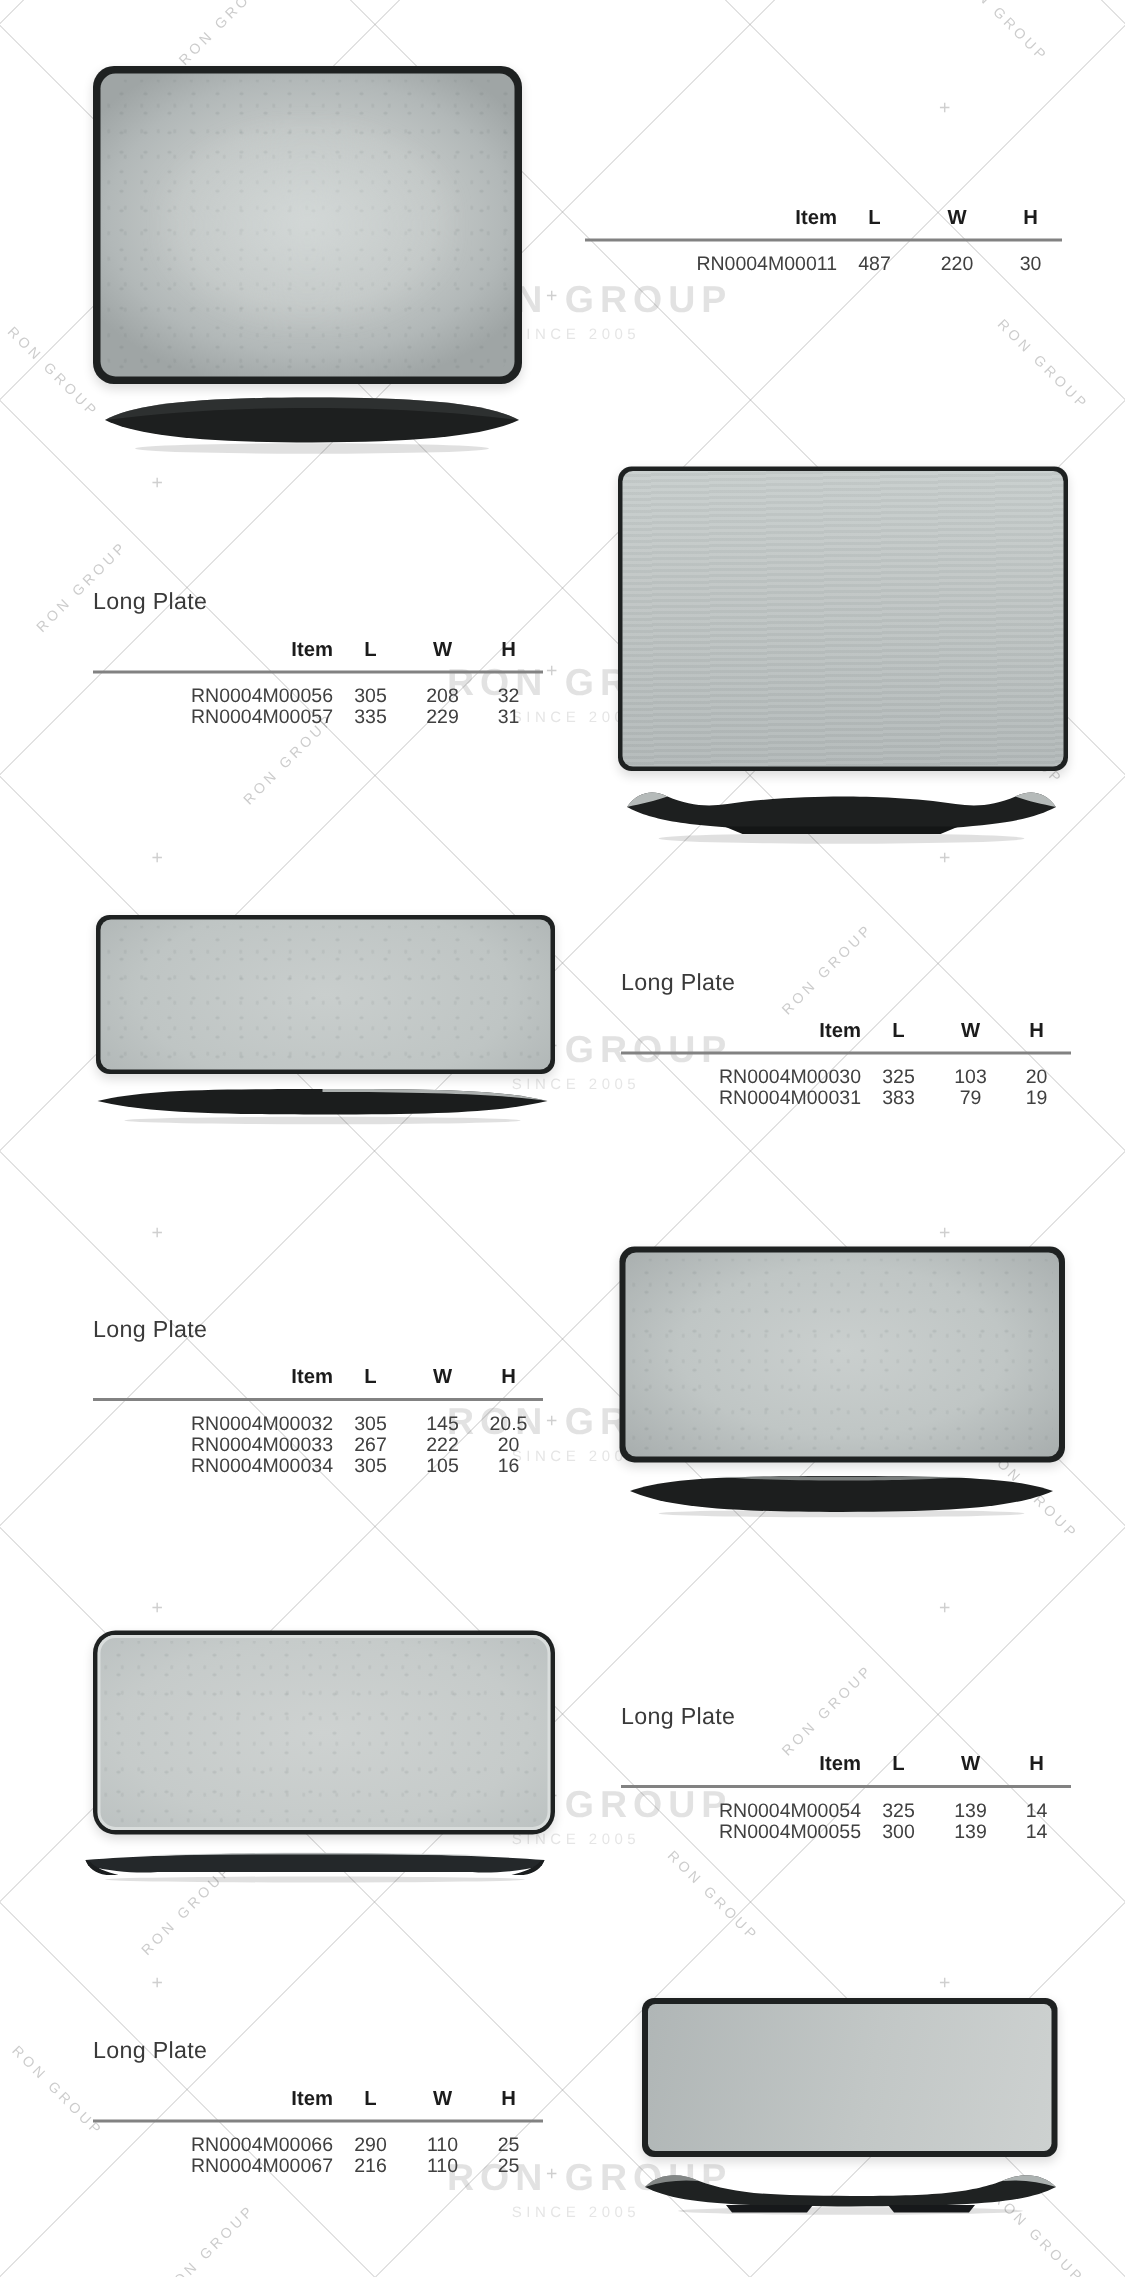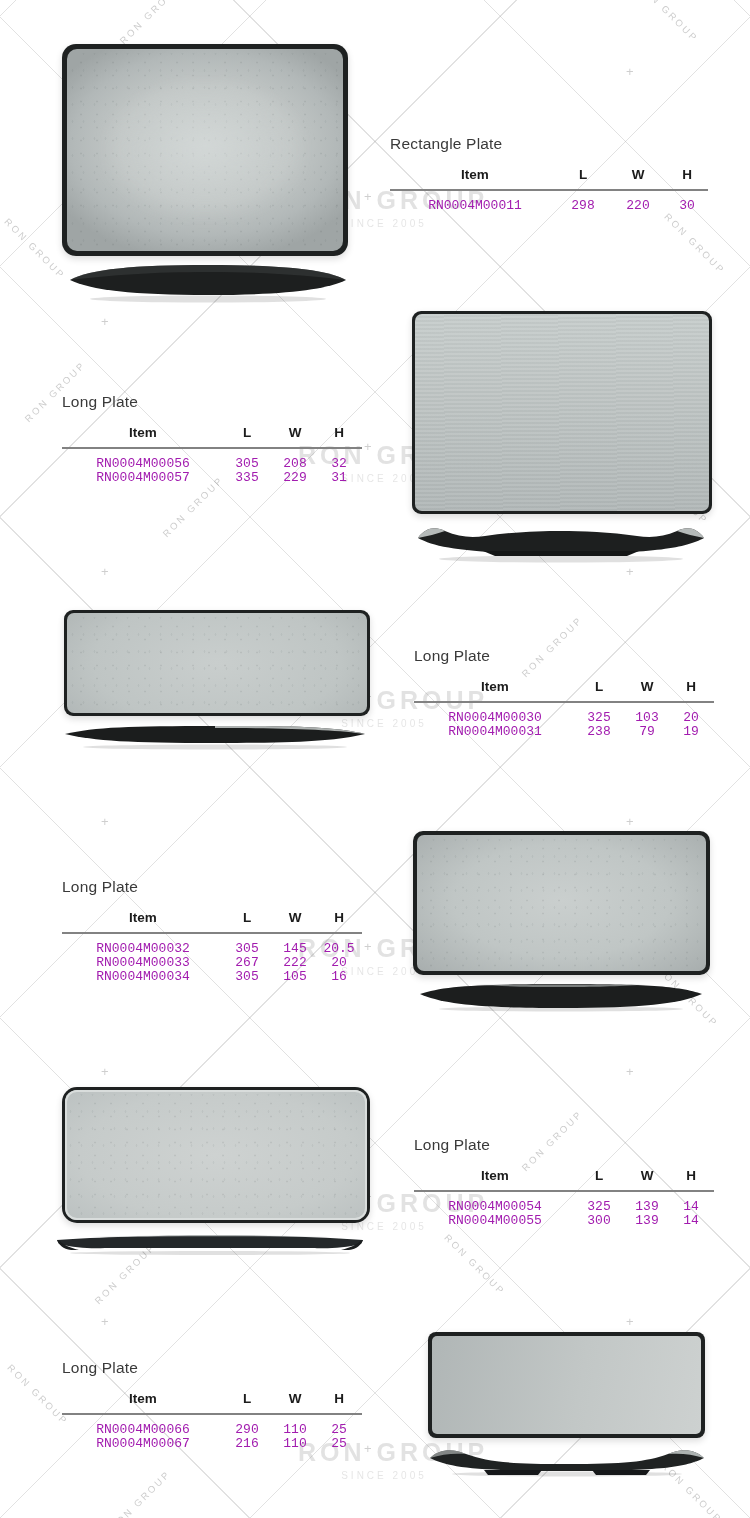--- a/index.html
+++ b/index.html
@@ -19,23 +19,23 @@
          color:rgba(120,120,120,0.38);white-space:nowrap;pointer-events:none;}
   .r-45{transform:rotate(-45deg);} .r45{transform:rotate(45deg);}
   .wm-plus{position:absolute;font-size:13px;color:rgba(130,130,130,0.38);pointer-events:none;}
 
   
   .tbl{position:absolute;width:300px;}
   .tbl-a{width:318px;}
   .tbl-title{font-size:15.5px;color:#3a3a3a;letter-spacing:.2px;margin-bottom:12px;}
   .thead{display:flex;align-items:flex-end;font-weight:bold;font-size:13.5px;color:#1c1c1c;
          padding:2px 2px 7px 2px;border-bottom:2px solid #828282;}
-  .trow{display:flex;font-size:13px;color:#a21caf;line-height:14px;padding:0 2px;font-family:Liberation Mono, monospace;}
+  .trow{display:flex;font-size:13px;color:#404040;line-height:14px;padding:0 2px;}
   .trow.first{margin-top:8px;}
-  .c-item{flex:1;text-align:center;}
+  .c-item{flex:1;text-align:right;}
   .c-l{width:50px;text-align:center;}
   .c-w{width:46px;text-align:center;}
   .c-h{width:42px;text-align:center;}
   .tbl-a .c-l{width:50px;} .tbl-a .c-w{width:60px;} .tbl-a .c-h{width:38px;}
 
   
   .plate-top{position:absolute;background:#1e2121;box-shadow:0 3px 7px rgba(0,0,0,0.14);}
   .surf{position:absolute;overflow:hidden;}
   .s1{background:radial-gradient(ellipse 62% 58% at 50% 47%, #cbd0cf 0%, #c2c7c6 50%, #b2b8b8 78%, #9fa5a5 100%);}
   .s2{background:linear-gradient(180deg, #c7cdcc 0%, #bec4c3 45%, #b2b8b8 100%);}
@@ -128,30 +128,29 @@
       <div class="well"></div>
     </div>
   </div>
   <svg class="side" style="left:64px;top:260px" width="288" height="44" viewBox="0 0 288 44">
     <ellipse cx="144" cy="39" rx="118" ry="3.5" fill="#000000" opacity="0.12"></ellipse>
     <path d="M6,20 C26,9 70,5 144,5 C218,5 262,9 282,20 C262,30 218,35 144,35 C70,35 26,30 6,20 Z" fill="#1d1f1f"></path>
     <path d="M6,20 C26,9 70,5 144,5 C218,5 262,9 282,20 C240,15 200,12 144,12 C88,12 48,15 6,20 Z" fill="#3a3e3e" opacity="0.55"></path>
   </svg>
 
   <div class="tbl tbl-a" style="left:390px;top:135px">
-    <div class="tbl-title">Rectangle Plate</div>
     <div class="thead">
       <span class="c-item">Item</span>
       <span class="c-l">L</span>
       <span class="c-w">W</span>
       <span class="c-h">H</span>
     </div>
     <div class="trow first">
       <span class="c-item">RN0004M00011</span>
-      <span class="c-l">298</span>
+      <span class="c-l">487</span>
       <span class="c-w">220</span>
       <span class="c-h">30</span>
     </div>
   </div>
 
   <div class="tbl" style="left:62px;top:393px">
     <div class="tbl-title">Long Plate</div>
     <div class="thead">
       <span class="c-item">Item</span>
       <span class="c-l">L</span>
@@ -203,21 +202,21 @@
       <span class="c-h">H</span>
     </div>
     <div class="trow first">
       <span class="c-item">RN0004M00030</span>
       <span class="c-l">325</span>
       <span class="c-w">103</span>
       <span class="c-h">20</span>
     </div>
     <div class="trow">
       <span class="c-item">RN0004M00031</span>
-      <span class="c-l">238</span>
+      <span class="c-l">383</span>
       <span class="c-w">79</span>
       <span class="c-h">19</span>
     </div>
   </div>
 
   <div class="tbl" style="left:62px;top:878px">
     <div class="tbl-title">Long Plate</div>
     <div class="thead">
       <span class="c-item">Item</span>
       <span class="c-l">L</span>

